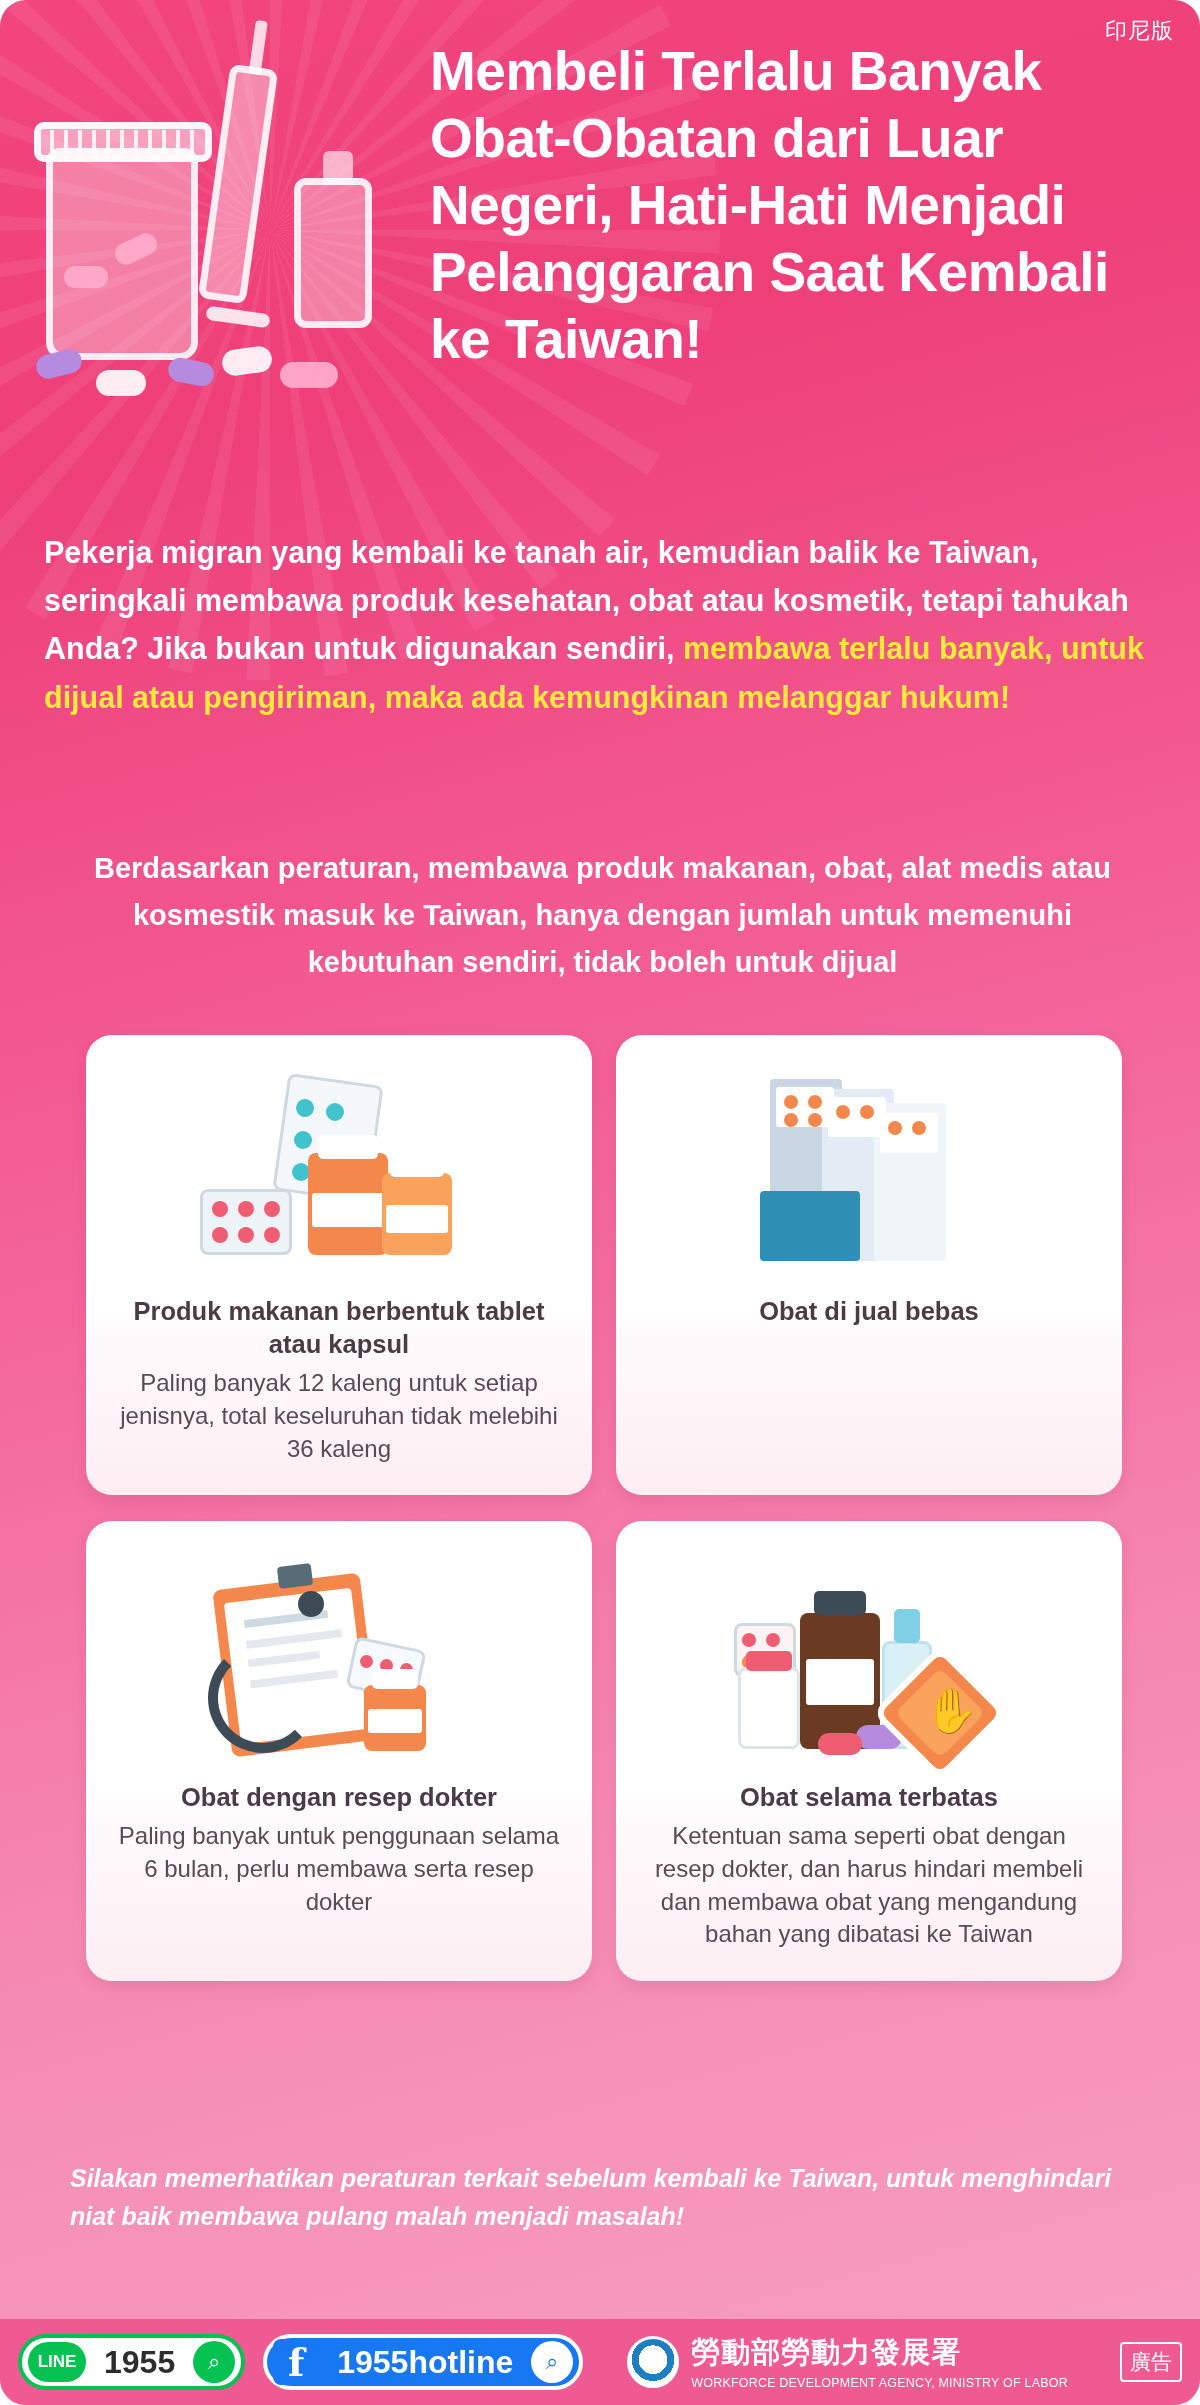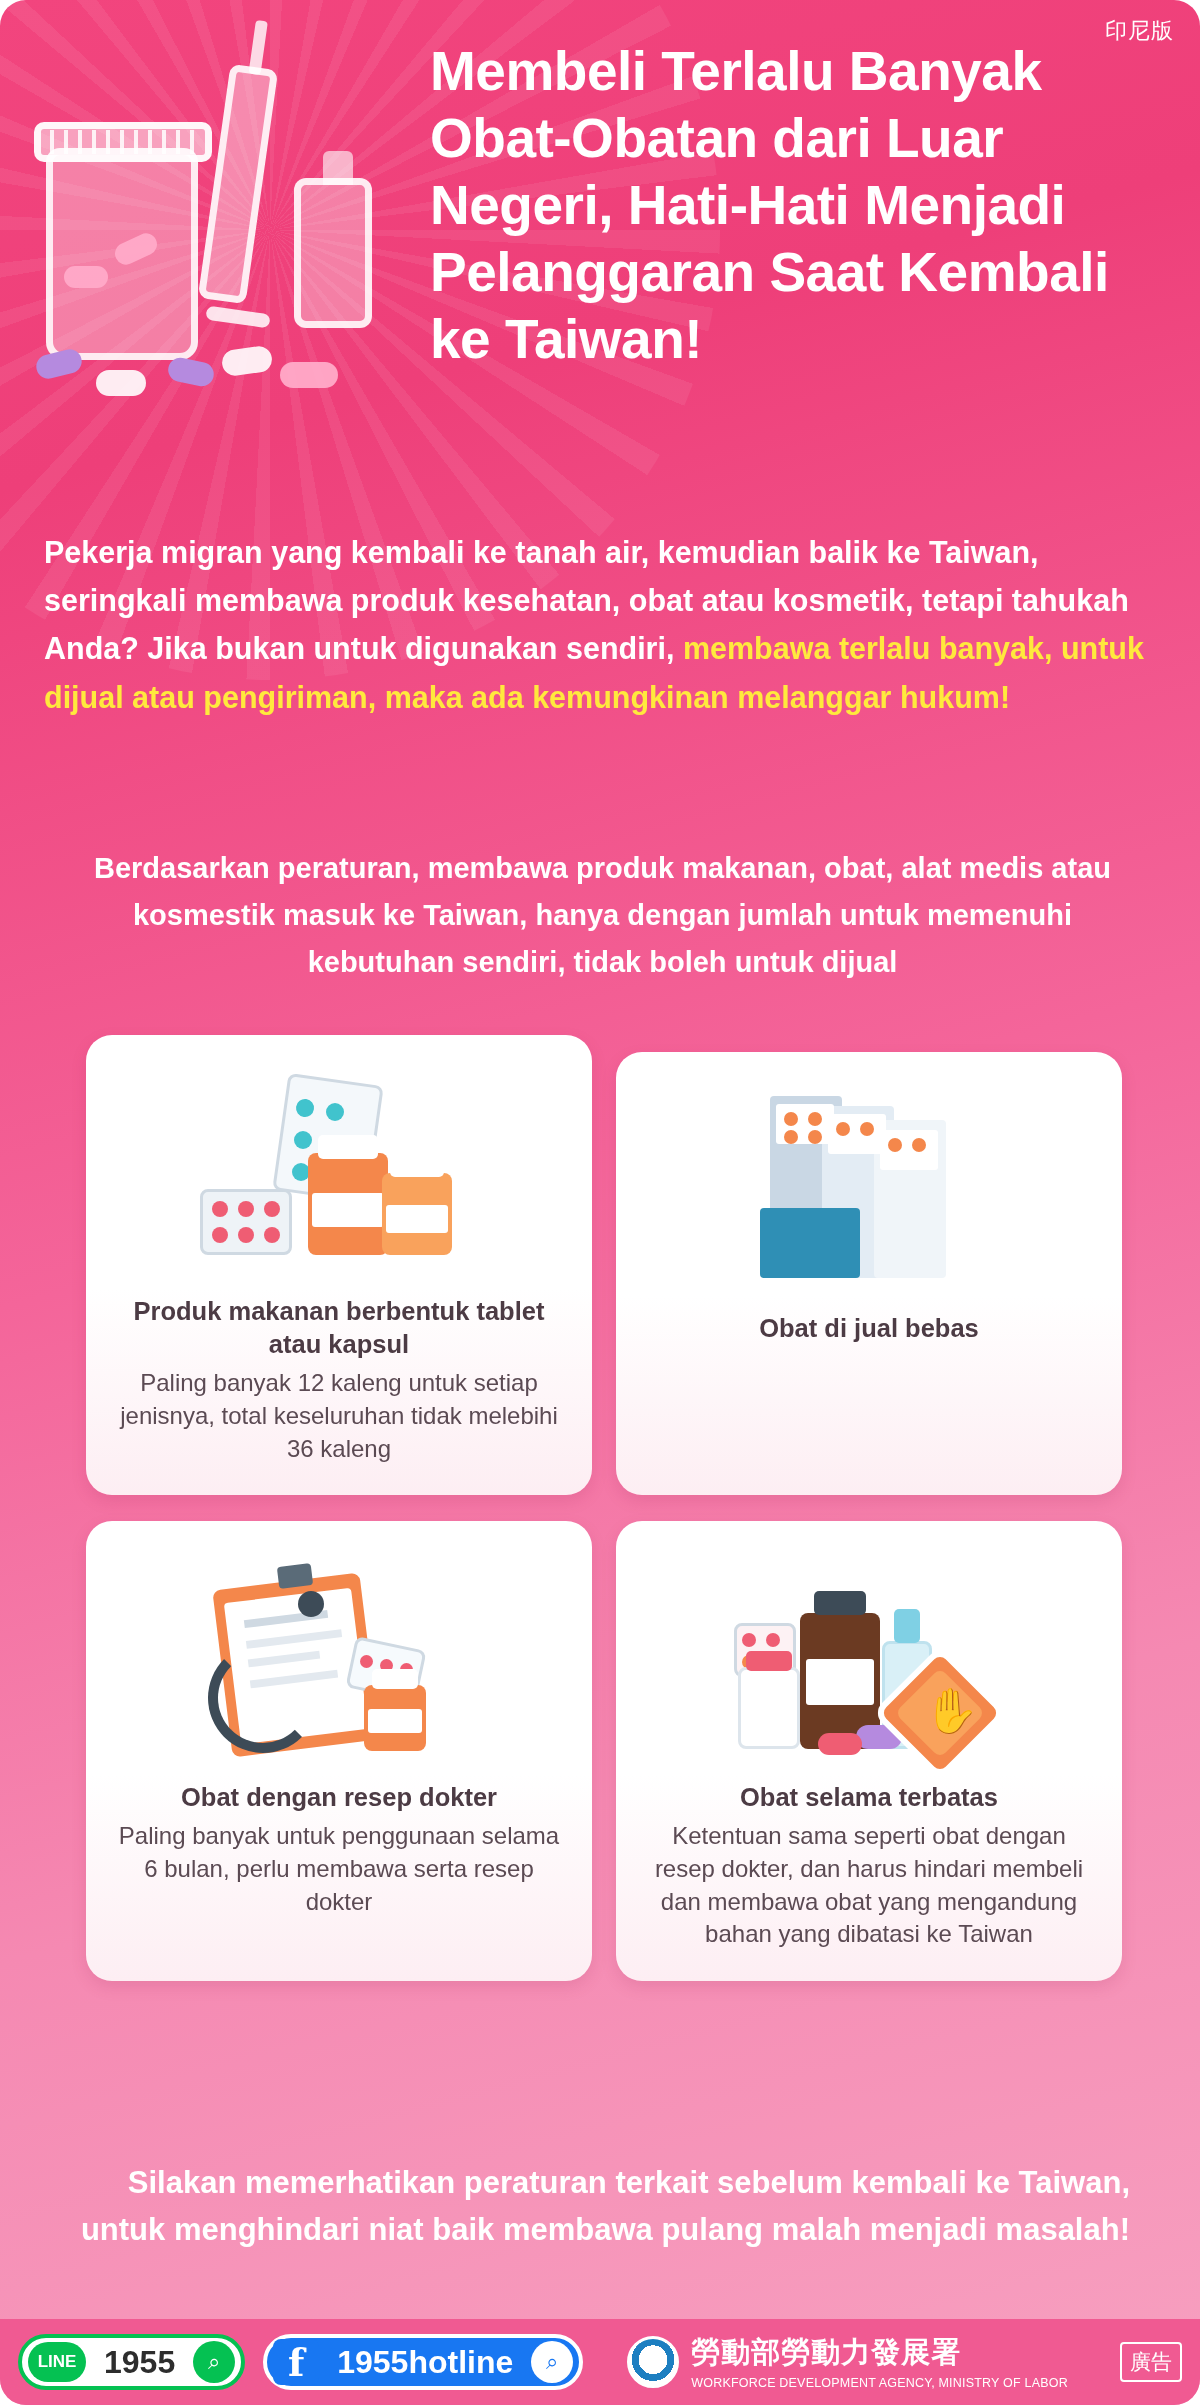--- a/index.html
+++ b/index.html
@@ -152,40 +152,41 @@
     margin-top: 4px;
   }
   .card-text {
     color: #5b4a53;
     font-size: 24px;
     text-align: center;
     line-height: 1.36;
     margin-top: 6px;
   }
   .card-a { min-height: 325px; }
-  .card-b { min-height: 325px; margin-top: 17px; }
+  .card-b { min-height: 325px; }
   .card-c { min-height: 350px; }
   .card-d { min-height: 350px; }
 
   
   .pill-pack { position:absolute; background:#eef3f7; border:3px solid #cfd9e2; border-radius:8px; }
   .pill-dot { position:absolute; border-radius:50%; }
   .bottle { position:absolute; border-radius:8px; }
   .bottle-cap { position:absolute; border-radius:5px; }
   .label-band { position:absolute; background:#ffffff; border-radius:3px; }
 
   
   .slogan {
     position: absolute;
     left: 70px; top: 2160px;
     width: 1060px;
     color: #ffffff;
-    font-size: 31px;
+    font-size: 25px;
+    font-style: italic;
     font-weight: bold;
-    text-align: right;
+    text-align: left;
     line-height: 1.5;
   }
 
   
   .bottombar {
     position: absolute;
     left: 0; bottom: 0;
     width: 1200px; height: 86px;
     background: #f05a92;
     display: flex;

